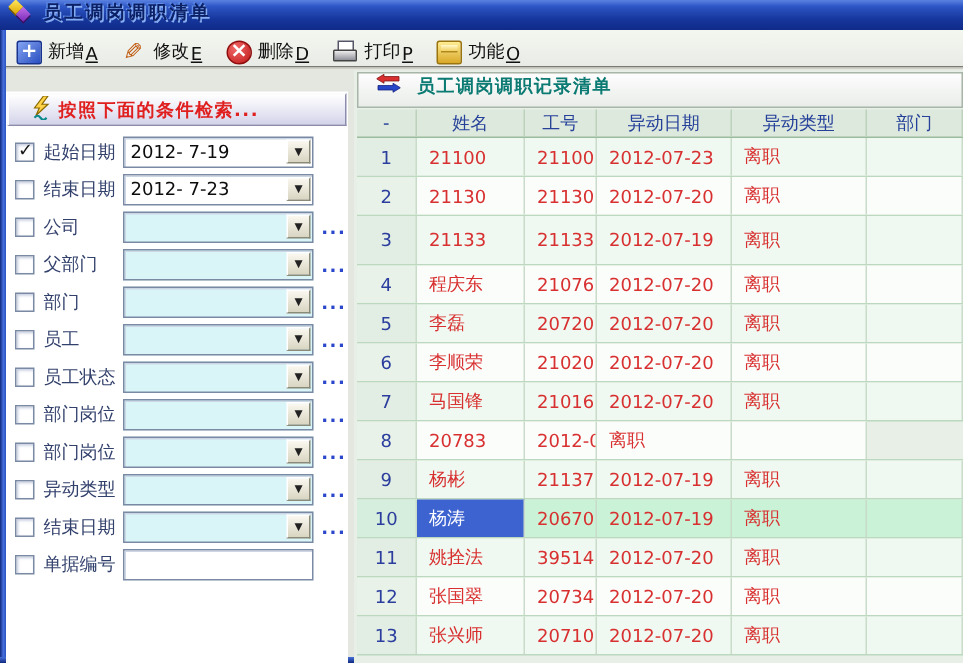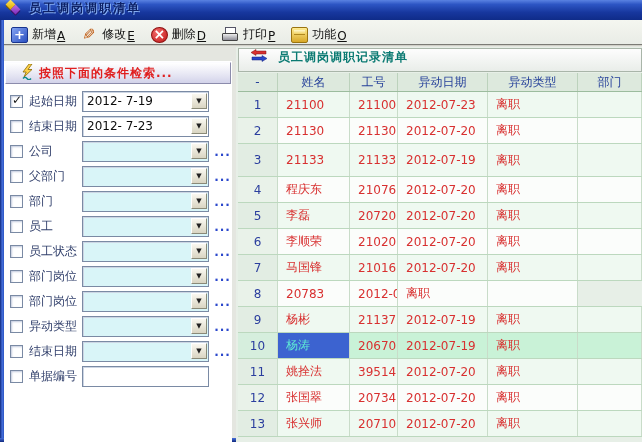--- a/index.html
+++ b/index.html
@@ -87,21 +87,21 @@
   .g-row.tall{height:32px}
   .g-cell{display:flex;align-items:center;padding-left:8px;box-sizing:border-box;
     border-right:1px solid #c9dcc9;color:#d83030;overflow:hidden;white-space:nowrap}
   .g-body .g-row:nth-child(odd) .g-cell{background:#eff9f1}
   .g-body .g-row:nth-child(even) .g-cell{background:#fbfdfb}
   .g-cell.c-num{justify-content:center;padding-left:0;color:#2b3e9e}
   .g-body .g-row:nth-child(odd) .c-num{background:#e2ede3}
   .g-body .g-row:nth-child(even) .c-num{background:#e9f2e9}
   .g-body .g-row.sel .g-cell{background:#c9f2d7}
   .g-body .g-row.sel .c-num{background:#d6eedd}
-  .g-body .g-row.sel .c-name{background:#3c63d0;color:#5eead4}
+  .g-body .g-row.sel .c-name{background:#3c63d0;color:#ffffff}
 </style>
 </head>
 <body>
 
 <div data-name="window">
 
   <div class="titlebar" data-name="title-bar">
     <span class="app-icon" data-name="app-icon"></span>
     <span class="win-title" data-name="window-title">员工调岗调职清单</span>
   </div>

